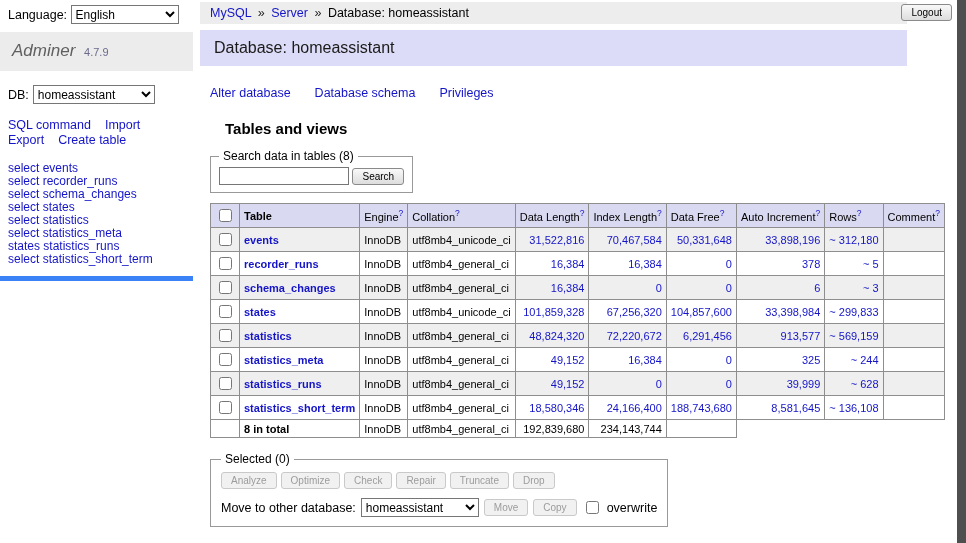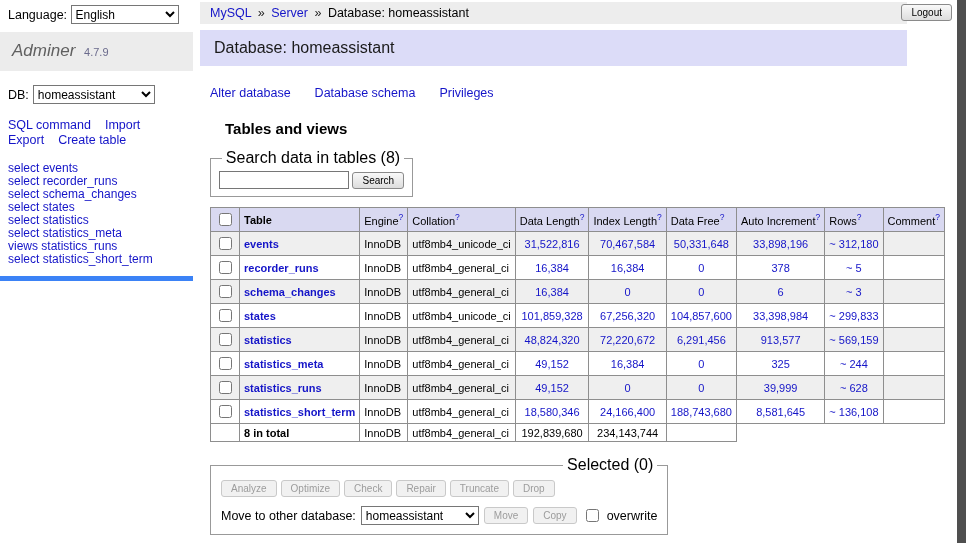--- a/index.html
+++ b/index.html
@@ -92,31 +92,31 @@
   .db-actions { margin: 20px 0 0; }
   .db-actions .lnk { margin-right: 24px; }
   h3 { font-size: 15px; margin: 20px 15px 8px; color: #000; }
 
   fieldset {
     display: inline-block;
     border: 1px solid #999;
     padding: 4px 8px 7px;
     margin: 0;
   }
-  fieldset legend { font-size: 16px; padding: 0 4px; text-align: right; }
+  fieldset legend { font-size: 12px; padding: 0 4px; }
   .search-fs { margin-top: 4px; }
   .search-fs input { width: 130px; }
 
   .tbl { border-collapse: collapse; margin-top: 10px; font-size: 11px; }
   .tbl td, .tbl th { border: 1px solid #8e8e8e; padding: 2px 4px; height: 18px; white-space: nowrap; }
   .tbl thead td, .tbl thead th { background: #d9d9f1; }
   .tbl thead th { text-align: left; }
   .tbl tbody tr:nth-child(odd) { background: #efefef; }
   .tbl tbody th, .tbl tfoot th { text-align: left; }
-  .tbl .num { text-align: center; color: #1414c8; margin-left: 28px; }
+  .tbl .num { text-align: right; color: #1414c8; margin-left: 28px; }
   .tbl tfoot { background: #fff; }
   .tbl tfoot .num { color: #000; }
   .tbl .check { text-align: center; width: 20px; }
   .tbl .nb { border: none; background: #fff; }
   sup.help { font-size: 8.5px; color: #1414c8; cursor: pointer; }
 
   .selected-fs { margin-top: 14px; padding: 6px 10px 9px; }
   .btnrow button { margin-right: 4px; }
   .moverow { margin-top: 9px; display: flex; align-items: center; gap: 5px; font-size: 12.5px; white-space: nowrap; }
   .moverow select { width: 118px; }
@@ -156,21 +156,21 @@
     </select>
   </div>
   <p class="menu-links"><a class="lnk">SQL command</a><a class="lnk">Import</a><br><a class="lnk">Export</a><a class="lnk">Create table</a></p>
   <div class="table-list">
       <a class="lnk">select events</a>
       <a class="lnk">select recorder_runs</a>
       <a class="lnk">select schema_changes</a>
       <a class="lnk">select states</a>
       <a class="lnk">select statistics</a>
       <a class="lnk">select statistics_meta</a>
-      <a class="lnk">views statistics_runs</a>
+      <a class="lnk">states statistics_runs</a>
       <a class="lnk">select statistics_short_term</a>
     </div>
 </div>
 
 <div class="main">
   <h2 class="page-title">Database: homeassistant</h2>
   <div class="content">
 
     <p class="db-actions"><a class="lnk">Alter database</a><a class="lnk">Database schema</a><a class="lnk">Privileges</a></p>
 

